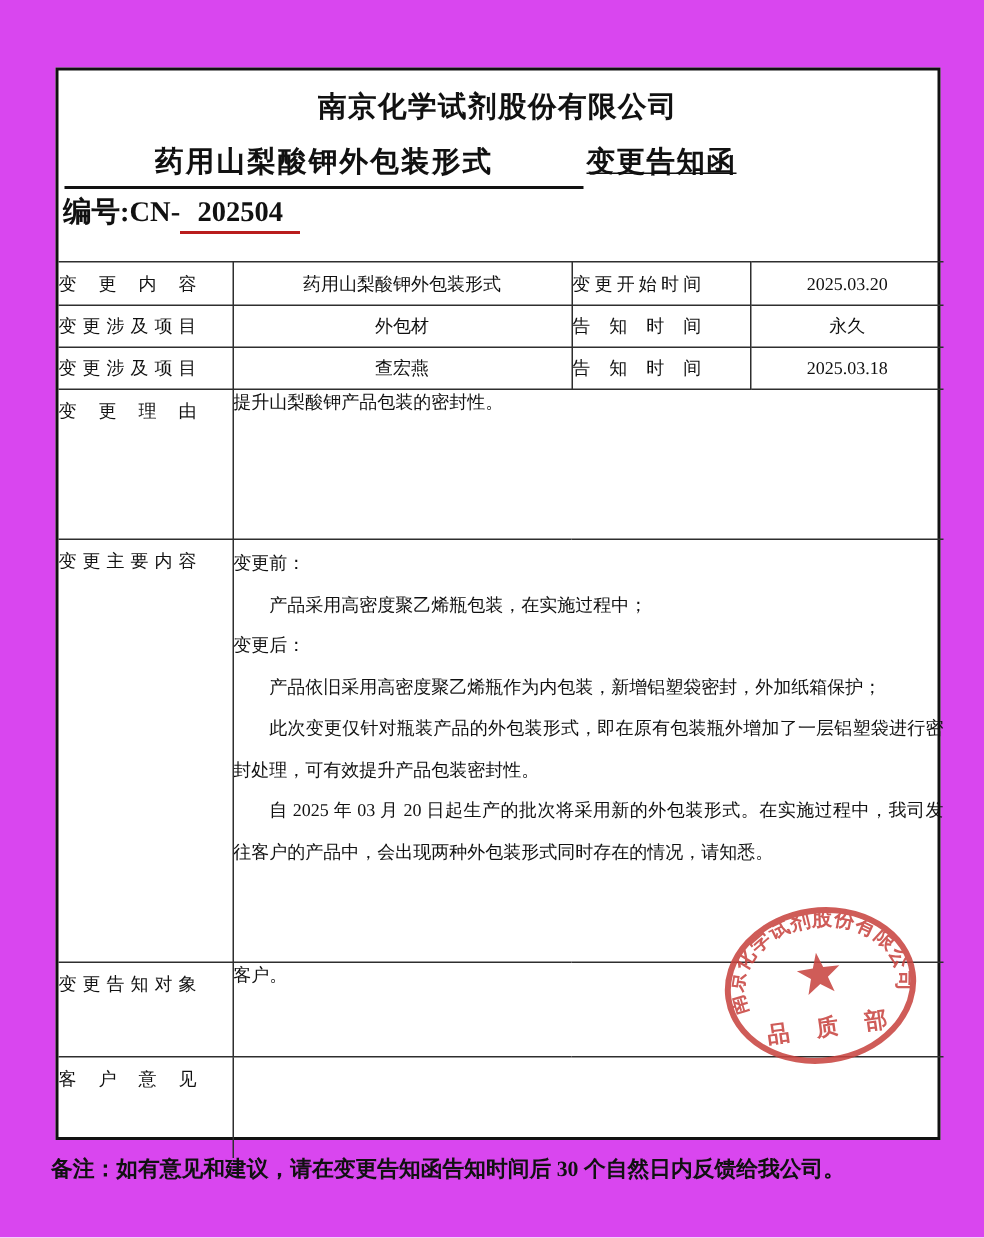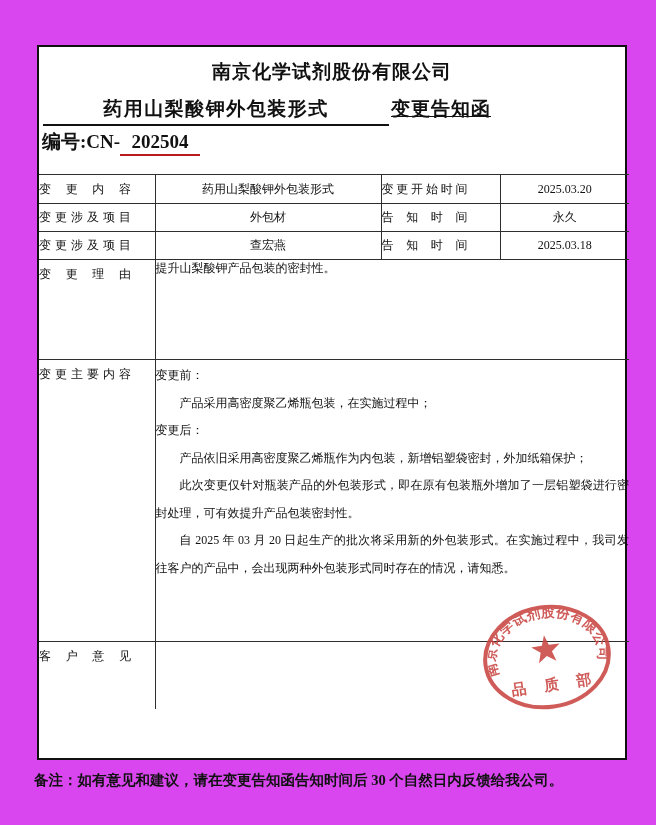--- a/index.html
+++ b/index.html
@@ -111,20 +111,24 @@
           <td class="lbl top"><span class="dist">变更主要内容</span></td>
           <td class="content big last" colspan="3">
             <p>变更前：</p>
             <p class="ind">产品采用高密度聚乙烯瓶包装，在实施过程中；</p>
             <p>变更后：</p>
             <p class="ind">产品依旧采用高密度聚乙烯瓶作为内包装，新增铝塑袋密封，外加纸箱保护；</p>
             <p class="ind">此次变更仅针对瓶装产品的外包装形式，即在原有包装瓶外增加了一层铝塑袋进行密封处理，可有效提升产品包装密封性。</p>
             <p class="ind">自 2025 年 03 月 20 日起生产的批次将采用新的外包装形式。在实施过程中，我司发往客户的产品中，会出现两种外包装形式同时存在的情况，请知悉。</p>
           </td>
         </tr>
+        <tr class="rF">
+          <td class="lbl top"><span class="dist">变更告知对象</span></td>
+          <td class="content last" colspan="3">客户。</td>
+        </tr>
         <tr class="rG">
           <td class="lbl top"><span class="dist">客户意见</span></td>
           <td class="content last" colspan="3"></td>
         </tr>
       </tbody>
     </table>
 
   </div>
 
   <svg class="stamp" viewBox="0 0 176 146" aria-hidden="true">

